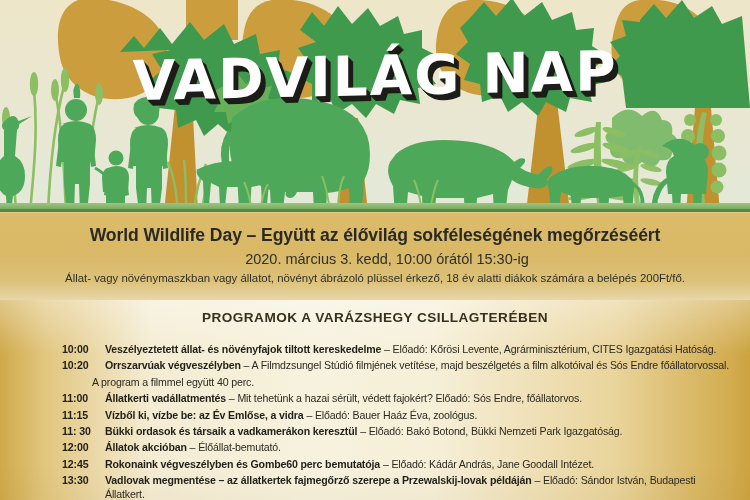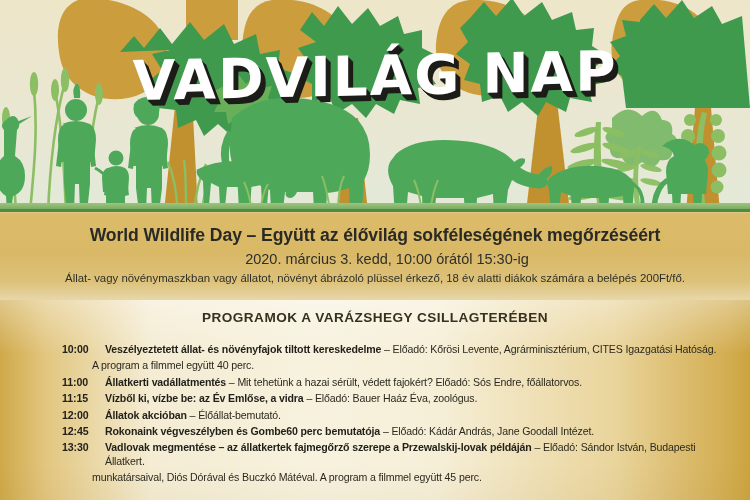--- a/index.html
+++ b/index.html
@@ -310,28 +310,36 @@
     <div class="b-note">Állat- vagy növénymaszkban vagy állatot, növényt ábrázoló plüssel érkező, 18 év alatti diákok számára a belépés 200Ft/fő.</div>
   </div>
 
   <div class="program">
     <div class="sec-title">PROGRAMOK A VARÁZSHEGY CSILLAGTERÉBEN</div>
     <div class="plist" id="plist">
         <div class="prow">
           <div class="ptime">10:00</div>
           <div class="ptext"><b>Veszélyeztetett állat- és növényfajok tiltott kereskedelme</b><span> – Előadó: Kőrösi Levente, Agrárminisztérium, CITES Igazgatási Hatóság.</span></div>
         </div>
+        <div class="prow">
+          <div class="ptime">10:20</div>
+          <div class="ptext"><b>Orrszarvúak végveszélyben</b><span> – A Filmdzsungel Stúdió filmjének vetítése, majd beszélgetés a film alkotóival és Sós Endre főállatorvossal.</span></div>
+        </div>
         <div class="pcont">A program a filmmel együtt 40 perc.</div>
         <div class="prow">
           <div class="ptime">11:00</div>
           <div class="ptext"><b>Állatkerti vadállatmentés</b><span> – Mit tehetünk a hazai sérült, védett fajokért? Előadó: Sós Endre, főállatorvos.</span></div>
         </div>
         <div class="prow">
           <div class="ptime">11:15</div>
           <div class="ptext"><b>Vízből ki, vízbe be: az Év Emlőse, a vidra</b><span> – Előadó: Bauer Haáz Éva, zoológus.</span></div>
+        </div>
+        <div class="prow">
+          <div class="ptime">11: 30</div>
+          <div class="ptext"><b>Bükki ordasok és társaik a vadkamerákon keresztül</b><span> – Előadó: Bakó Botond, Bükki Nemzeti Park Igazgatóság.</span></div>
         </div>
         <div class="prow">
           <div class="ptime">12:00</div>
           <div class="ptext"><b>Állatok akcióban</b><span> – Élőállat-bemutató.</span></div>
         </div>
         <div class="prow">
           <div class="ptime">12:45</div>
           <div class="ptext"><b>Rokonaink végveszélyben és Gombe60 perc bemutatója</b><span> – Előadó: Kádár András, Jane Goodall Intézet.</span></div>
         </div>
         <div class="prow">

